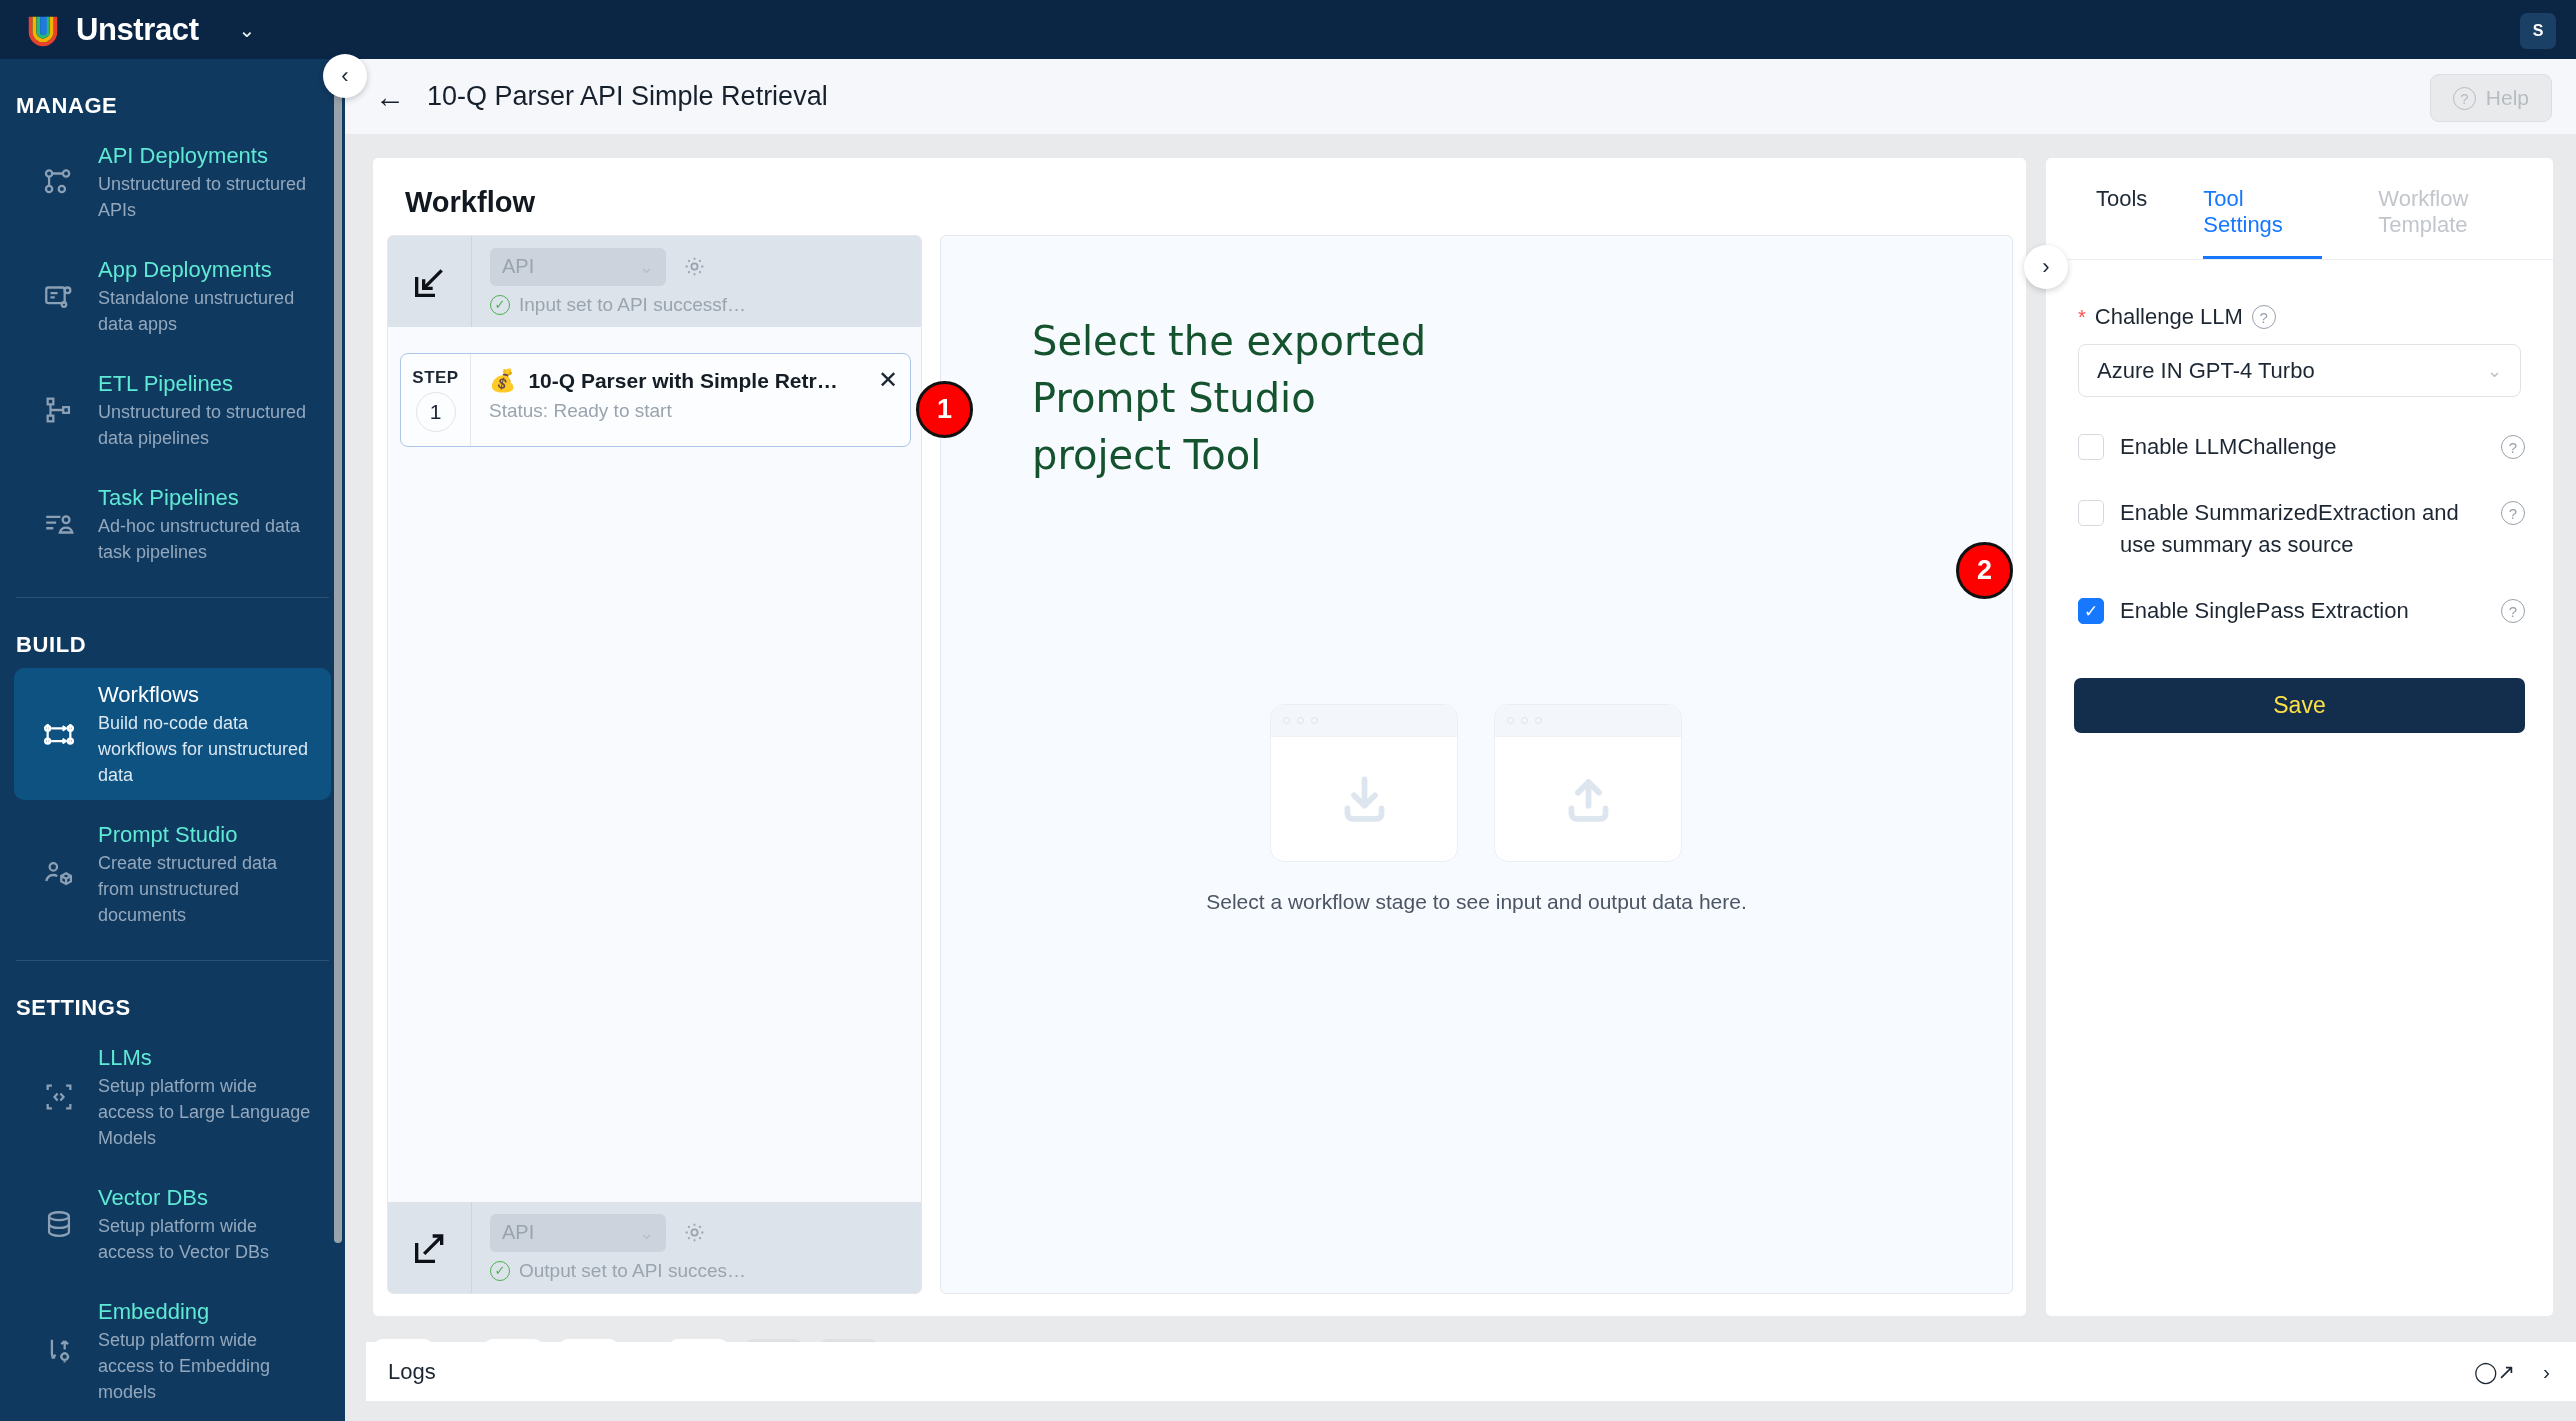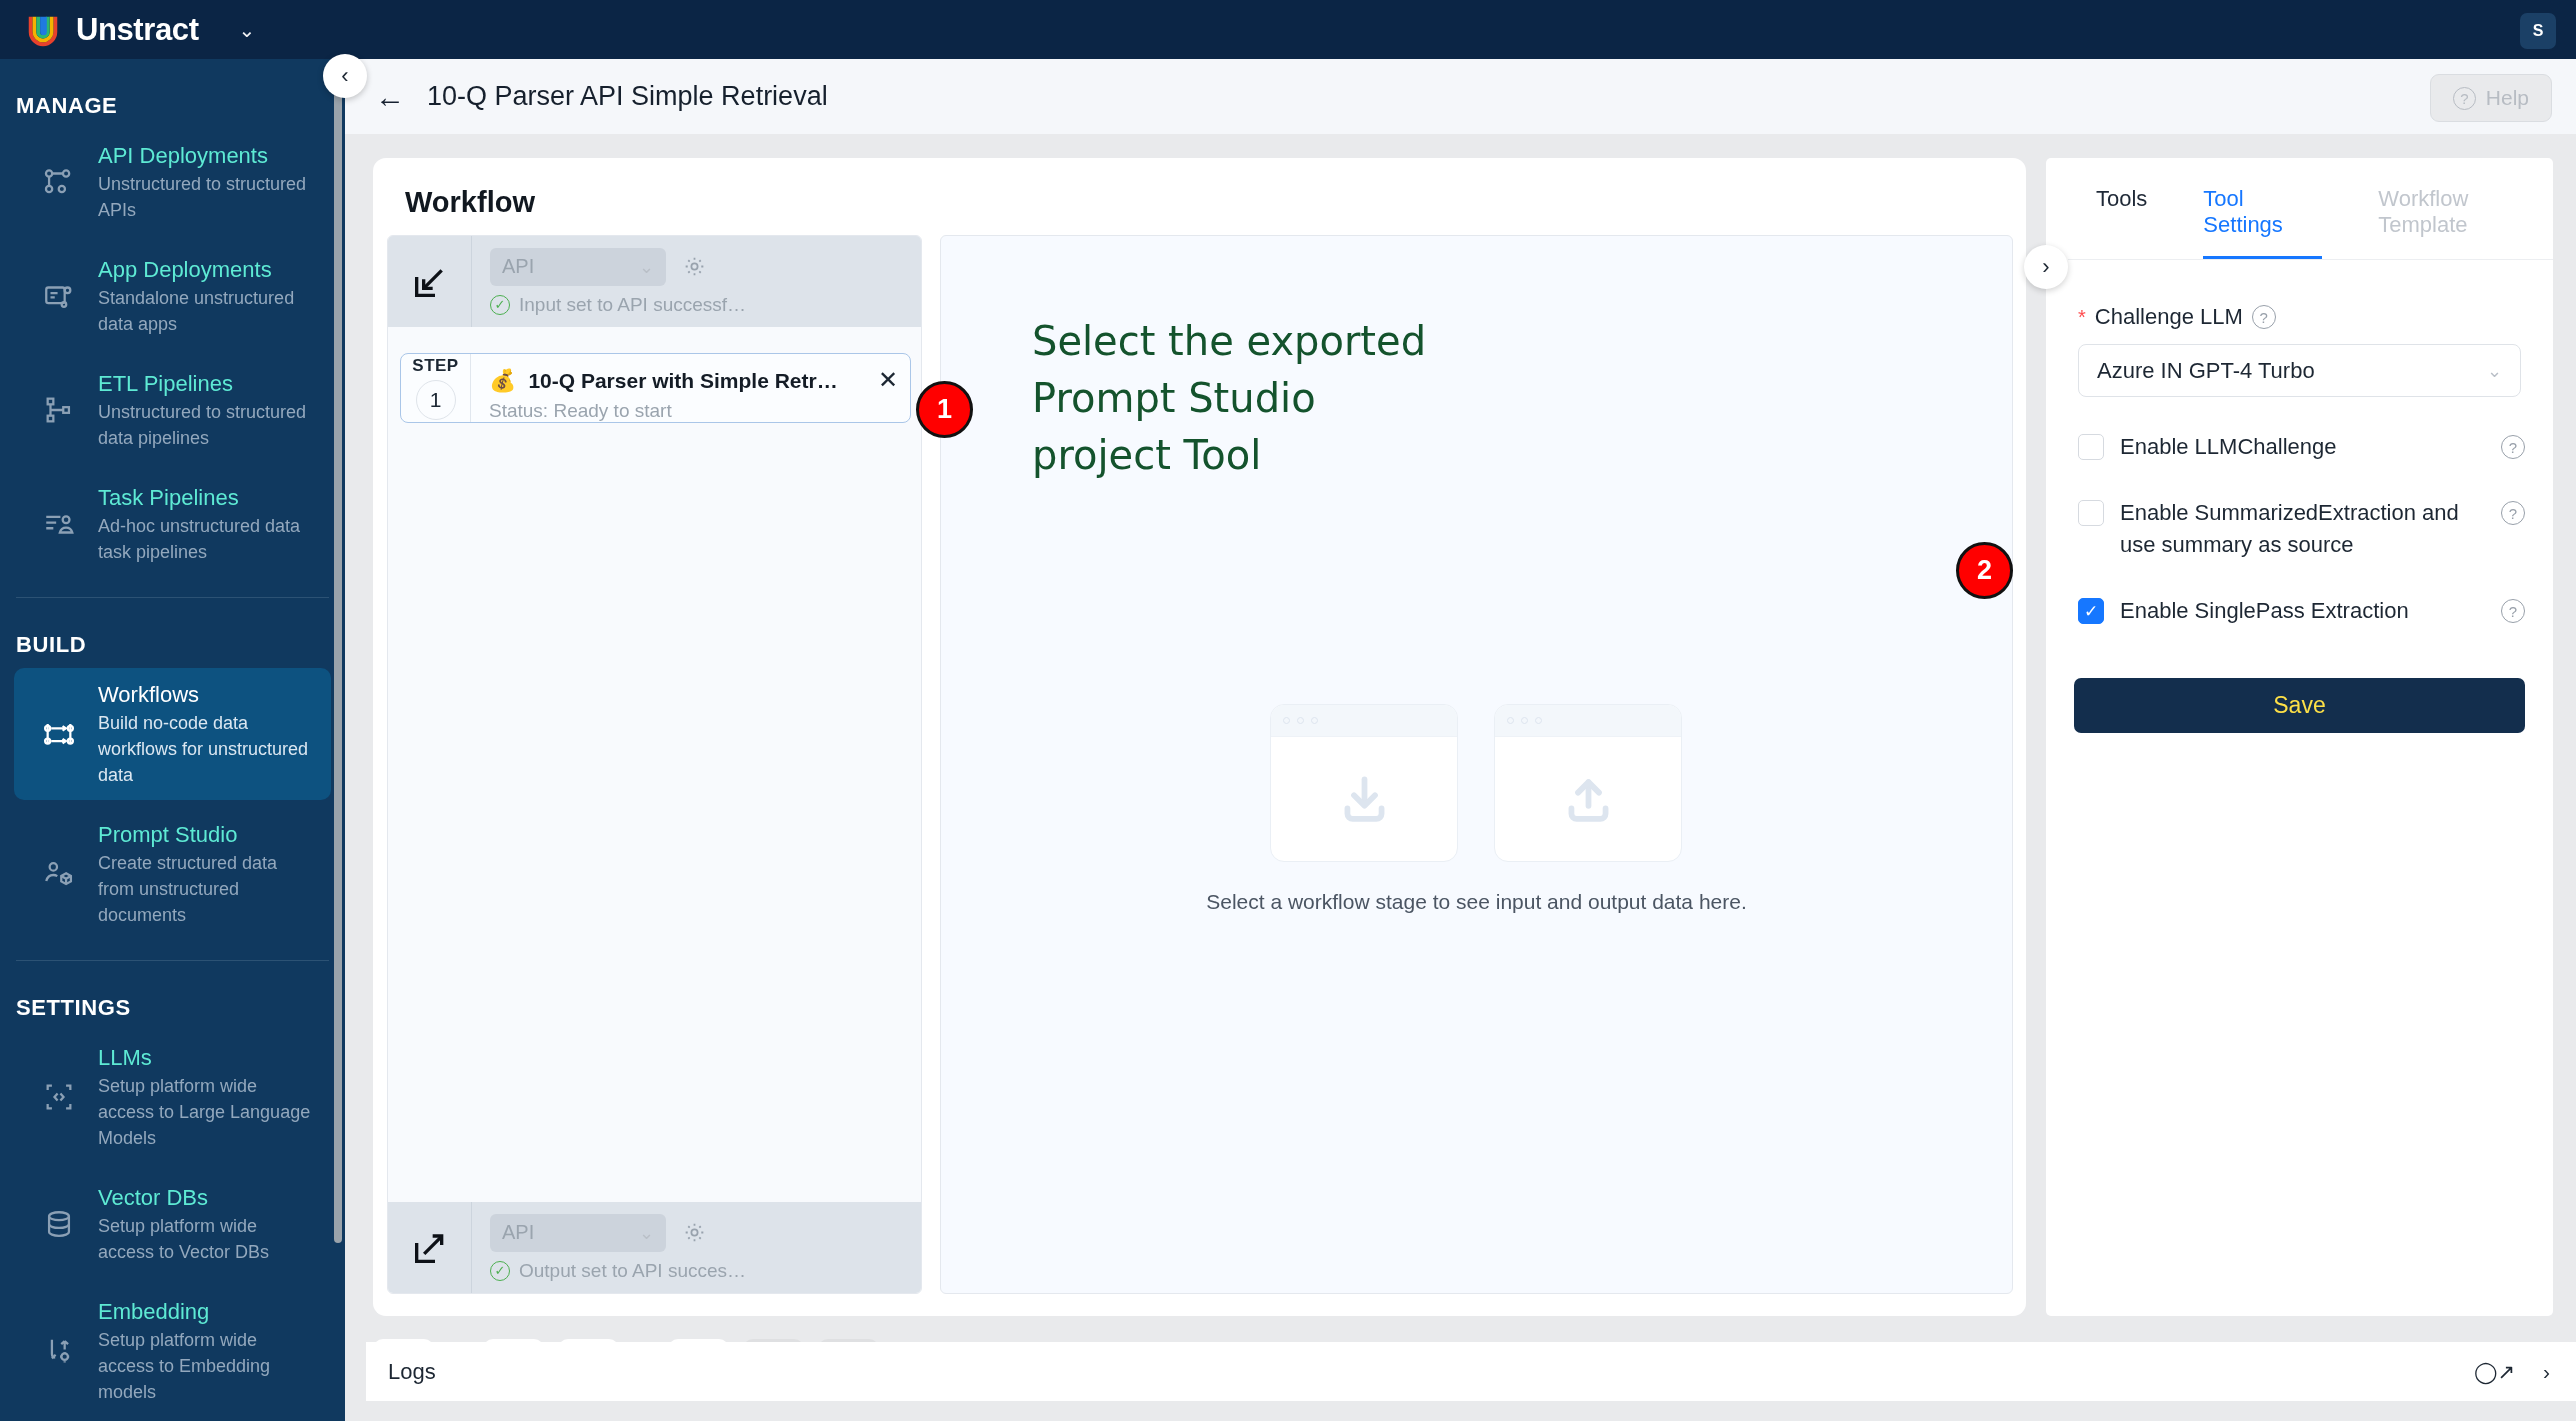--- a/index.html
+++ b/index.html
@@ -84,21 +84,21 @@
     position: absolute; left: -22px; top: -5px;
     width: 44px; height: 44px; border-radius: 50%; background: #fff;
     box-shadow: 0 2px 6px rgba(0,0,0,.22);
     display: flex; align-items: center; justify-content: center;
     font-size: 22px; color: #1d2733; cursor: pointer; z-index: 40;
   }
 
   
   .wf-panel {
     position: absolute; left: 28px; top: 99px; width: 1653px; height: 1158px;
-    background: #ffffff; border-radius: 13px;
+    background: #ffffff; border-radius: 5px;
   }
   .wf-heading { font-size: 29px; font-weight: bold; color: #111820; padding: 28px 0 0 32px; }
 
   .wf-body {
     position: absolute; left: 14px; top: 77px; width: 1626px; height: 1059px;
     display: flex; gap: 18px;
   }
   .wf-left {
     width: 535px; background: #f8fafd; border: 1px solid #e4e8ee;
     border-radius: 6px; position: relative; overflow: hidden;
@@ -117,21 +117,21 @@
   .ep-row { display: flex; align-items: center; gap: 16px; }
   .ep-gear { color: #98a2ad; cursor: pointer; display:flex; }
   .ep-gear svg { width: 25px; height: 25px; }
   .ep-status { display: flex; align-items: center; gap: 9px; color: #9aa4ae; font-size: 19px; }
   .check-green {
     width: 20px; height: 20px; border-radius: 50%; border: 1.8px solid #4caf50;
     color: #4caf50; font-size: 13px; display:flex; align-items:center; justify-content:center;
   }
 
   .step-card {
-    position: absolute; left: 12px; top: 117px; width: 511px; height: 70px;
+    position: absolute; left: 12px; top: 117px; width: 511px; height: 94px;
     background: #fbfdff; border: 1px solid #aac6e8; border-radius: 8px;
     display: flex; align-items: stretch;
   }
   .step-left { width: 69px; display: flex; flex-direction: column; align-items: center; justify-content: center; gap: 4px; }
   .step-word { font-size: 17px; font-weight: bold; color: #1c2733; letter-spacing: 0.5px; }
   .step-num {
     width: 40px; height: 40px; border-radius: 50%; border: 1px solid #dfe4ea;
     display: flex; align-items: center; justify-content: center;
     font-size: 21px; color: #1c2733;
   }

